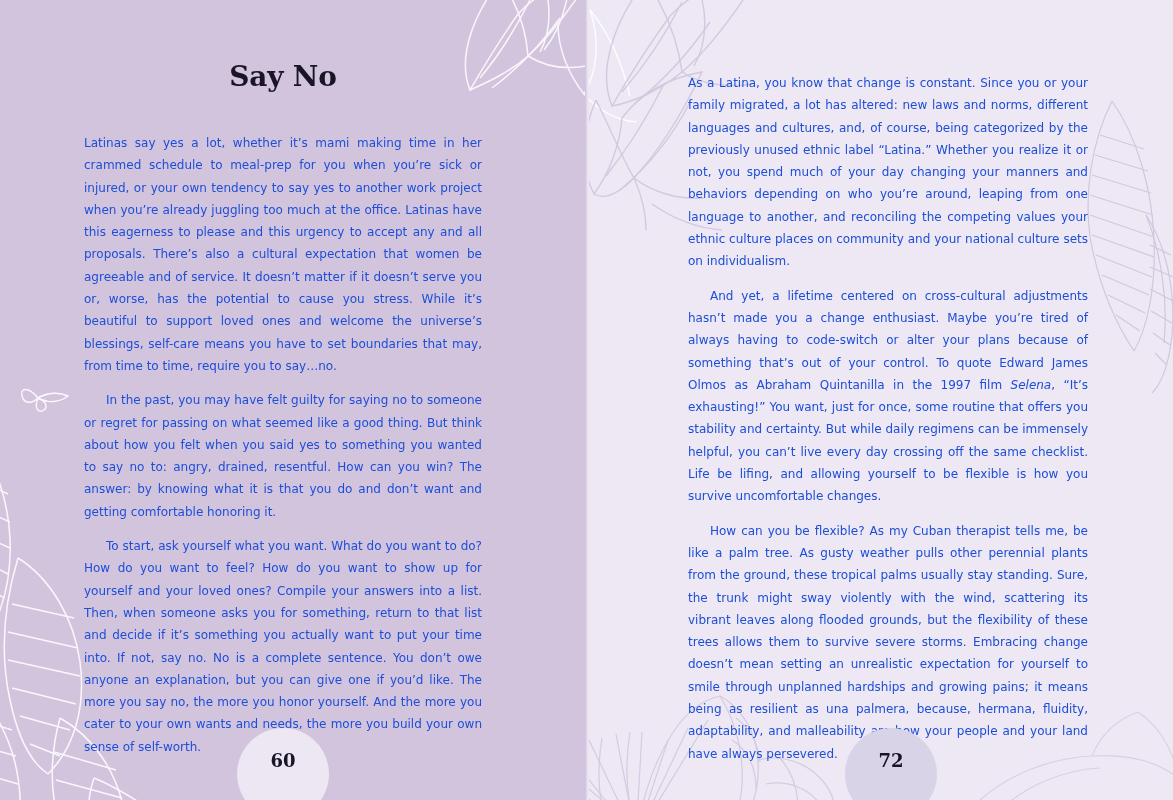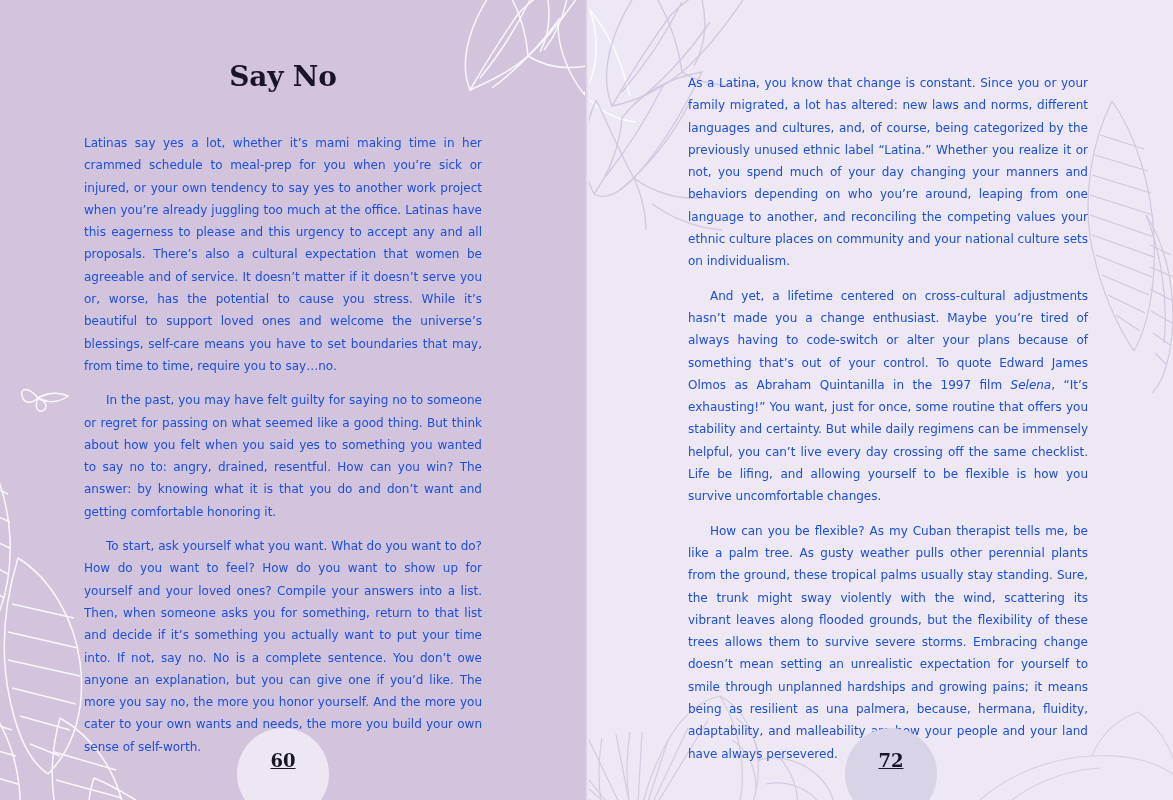--- a/index.html
+++ b/index.html
@@ -56,21 +56,21 @@
     position:absolute;
     width:92px;height:92px;border-radius:50%;
     display:flex;align-items:center;justify-content:center;
     font-family:"DejaVu Serif", serif;
     font-weight:bold;
     font-size:18px;
     color:#1a1526;
   }
   .folio-left{left:237px;top:728px;background:#ece7f2;}
   .folio-right{left:845px;top:728px;background:#d9d3e8;}
-  .folio span{position:relative;top:-14px;text-decoration:underline;}
+  .folio span{position:relative;top:-14px;}
 </style>
 </head>
 <body>
 
 <div class="spread">
 
   <div class="page page-left"></div>
   <div class="page page-right"></div>
 
   <div class="art" style="left:440px;top:-30px;">

